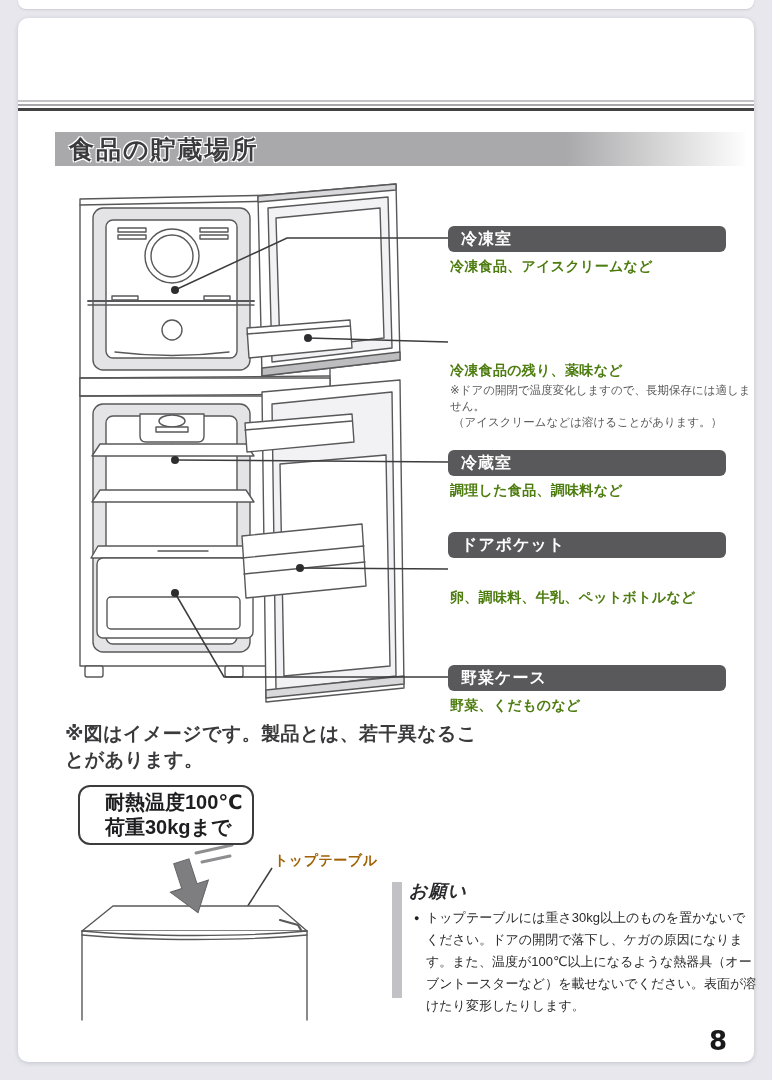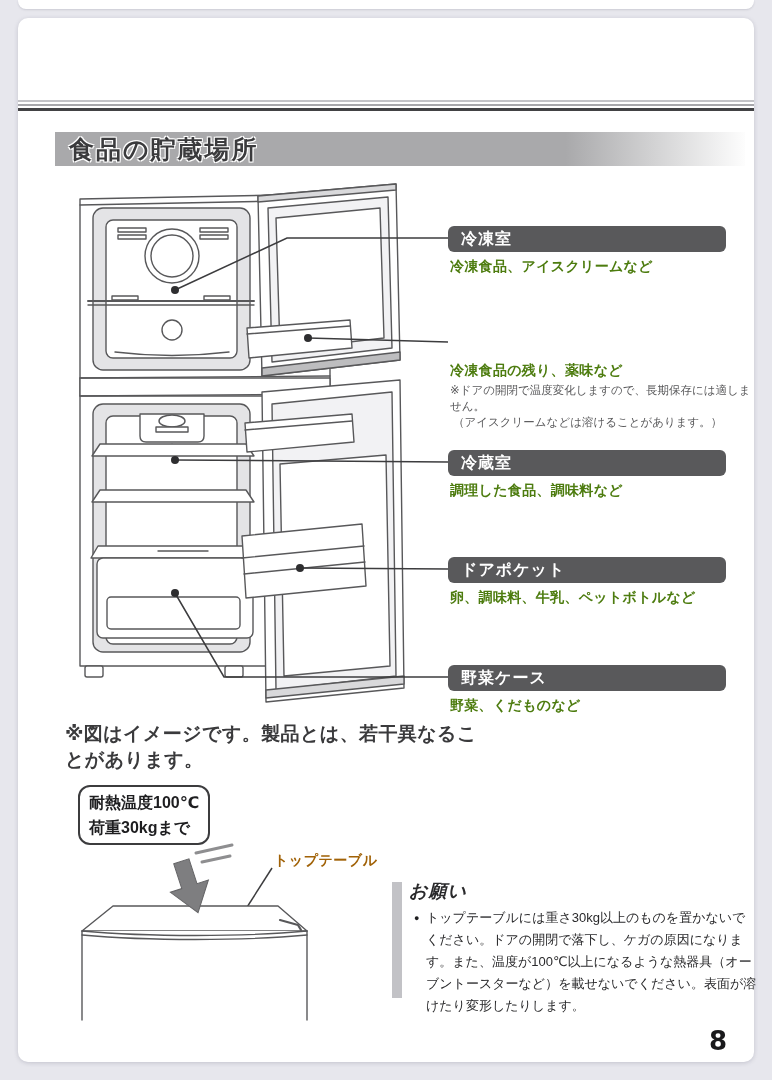--- a/index.html
+++ b/index.html
@@ -54,21 +54,21 @@
   .lab-note .n2{padding-left:3px;display:block;}
   .figure-note{
     position:absolute;left:47px;top:703px;width:420px;
     font-size:19px;font-weight:600;color:#3a3a3c;letter-spacing:.4px;
   }
   .spec-box{
     position:absolute;left:60px;top:767px;
     border:2.5px solid #3c3c3e;border-radius:12px;
     padding:3px 9px;background:#fff;
   }
-  .spec-box span{display:block;font-size:16px;font-weight:700;color:#1e1e20;line-height:25px;}
+  .spec-box span{display:block;font-size:20px;font-weight:700;color:#1e1e20;line-height:25px;margin-left:16px;}
   .toptable-label{
     position:absolute;left:256px;top:834px;
     font-size:14px;font-weight:700;color:#a16207;letter-spacing:.5px;
   }
   
   .req-bar{position:absolute;left:374px;top:864px;width:10px;height:116px;background:#c2c2c6;}
   .req-heading{
     position:absolute;left:391px;top:861px;
     font-size:18px;font-weight:bold;font-style:italic;color:#29292b;letter-spacing:1px;
   }
@@ -211,21 +211,21 @@
   <div class="lab-note" style="top:364px">
     <span class="n1">※ドアの開閉で温度変化しますので、長期保存には適しません。</span>
     <span class="n2">（アイスクリームなどは溶けることがあります。）</span>
   </div>
 
   <div class="lab-bar" style="top:432px">
     <span>冷蔵室</span>
   </div>
   <div class="lab-desc" style="top:464px">調理した食品、調味料など</div>
 
-  <div class="lab-bar" style="top:539px">
+  <div class="lab-bar" style="top:514px">
     <span>ドアポケット</span>
   </div>
   <div class="lab-desc" style="top:571px">卵、調味料、牛乳、ペットボトルなど</div>
 
   <div class="lab-bar" style="top:647px">
     <span>野菜ケース</span>
   </div>
   <div class="lab-desc" style="top:679px">野菜、くだものなど</div>
 
   <div class="figure-note">※図はイメージです。製品とは、若干異なることがあります。</div>

